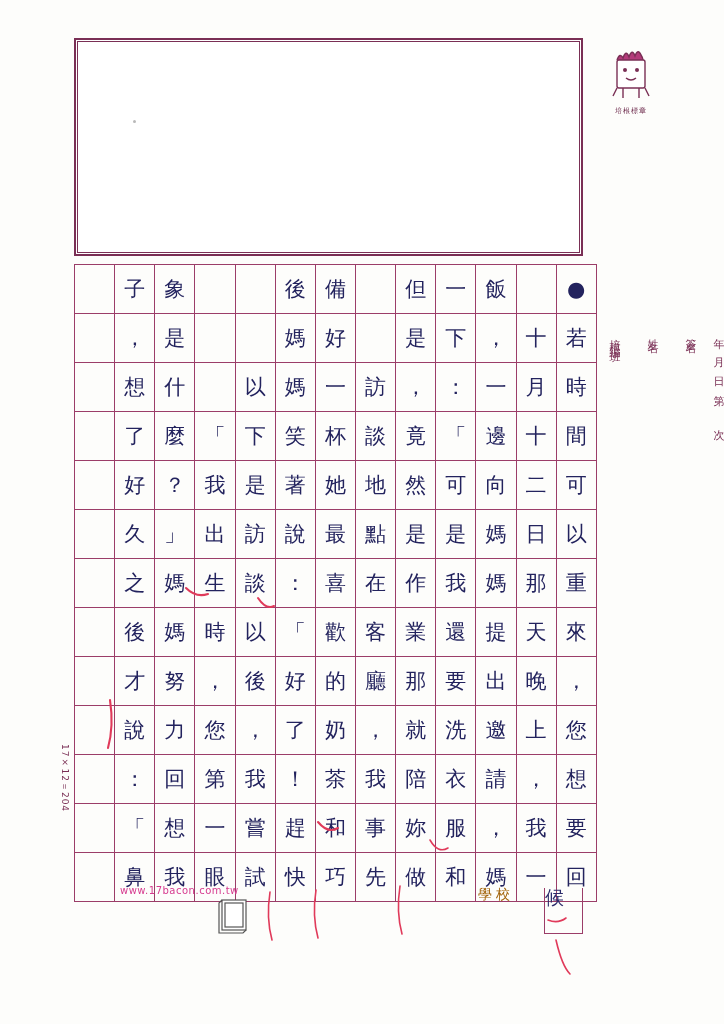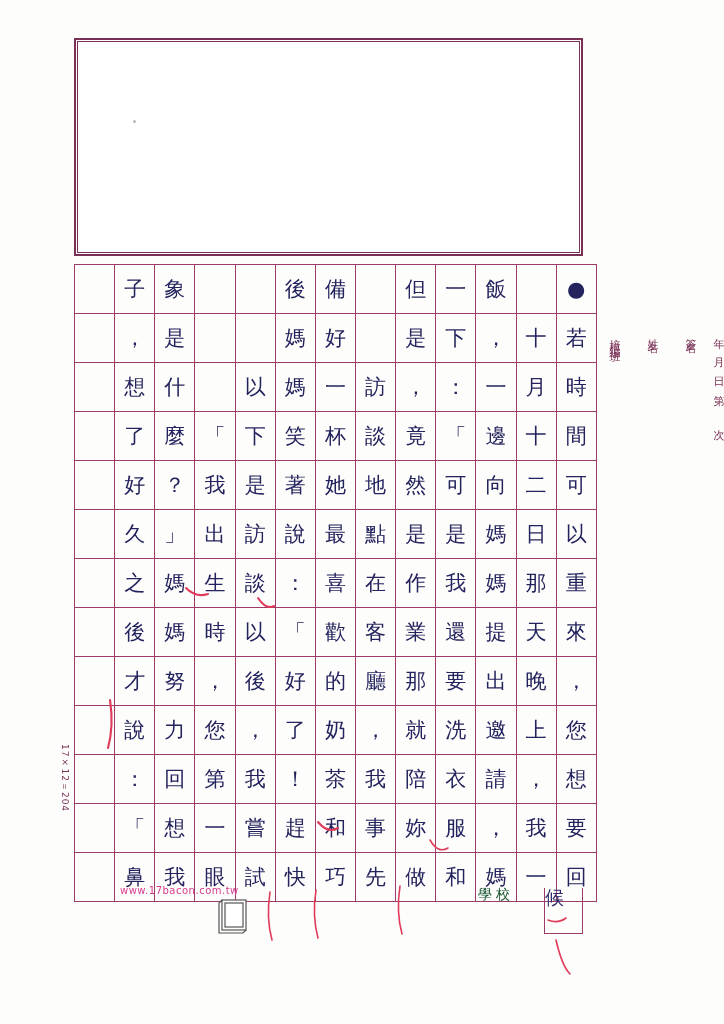--- a/index.html
+++ b/index.html
@@ -115,21 +115,21 @@
   }
   
   .bookicon{
     position:absolute;left:218px;top:896px;width:34px;height:40px;
   }
 
   
   .school{
     position:absolute;left:478px;top:886px;
     font-family:"DejaVu Serif","Liberation Serif",serif;
-    font-size:14px;color:#14532d;letter-spacing:4px;
+    font-size:14px;color:#a16207;letter-spacing:4px;
   }
 
   
   .tailbox{
     position:absolute;left:544px;top:888px;width:39px;height:46px;
     border:1px solid #9b3d68;border-top:none;
     box-sizing:border-box;
   }
   .tailbox .ch{font-size:19px;}
 
@@ -147,20 +147,34 @@
 </head>
 <body>
 
 <div class="page">
 
   <div class="topbox">
     <div class="topbox-inner"></div>
   </div>
   <div class="dot"></div>
 
+  <div class="stamp">
+    <svg width="48" height="62" viewBox="0 0 48 62">
+      <g stroke="#7a2f55" fill="none" stroke-width="1.4">
+        <path d="M10 18 q3 -8 6 -2 q3 -9 6 -1 q3 -9 6 -1 q3 -8 6 -1 q2 3 2 5" fill="#b33b7a" stroke="#7a2f55"></path>
+        <rect x="10" y="18" width="28" height="28" rx="2" fill="#ffffff"></rect>
+        <circle cx="18" cy="28" r="2" fill="#7a2f55" stroke="none"></circle>
+        <circle cx="30" cy="28" r="2" fill="#7a2f55" stroke="none"></circle>
+        <path d="M19 36 q5 4 10 0"></path>
+        <path d="M10 46 l-4 8 M38 46 l4 8"></path>
+        <path d="M16 46 l0 10 M32 46 l0 10"></path>
+      </g>
+    </svg>
+    <div class="caption">培根標章</div>
+  </div>
 
   <div class="grid-wrap">
     <table class="grid">
       <tbody id="grid-body">
           <tr>
             <td></td>
             <td><span class="ch dark">子</span></td>
             <td><span class="ch dark">象</span></td>
             <td></td>
             <td></td>

